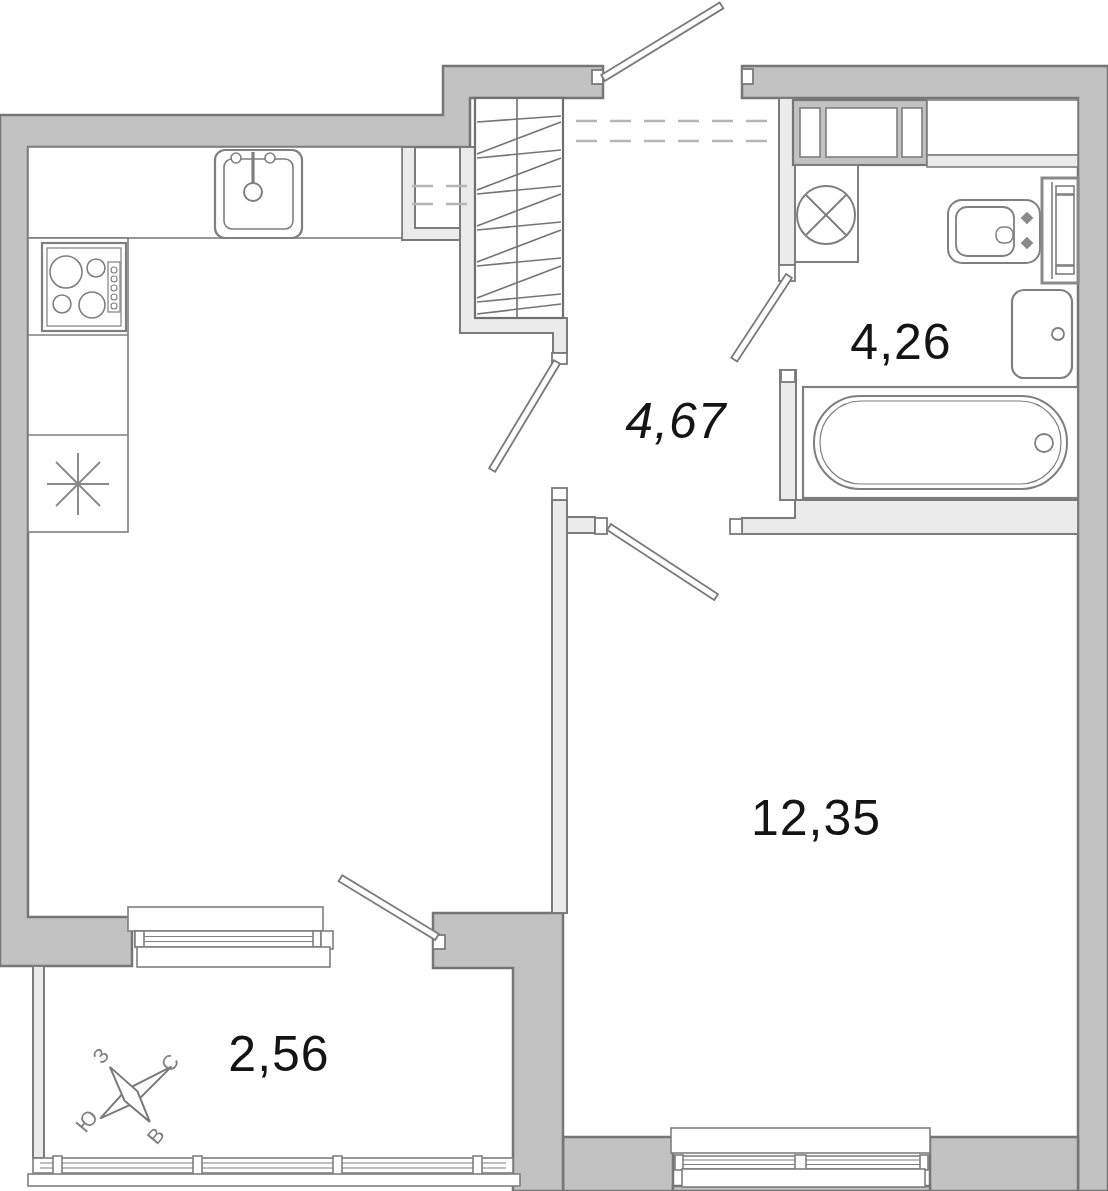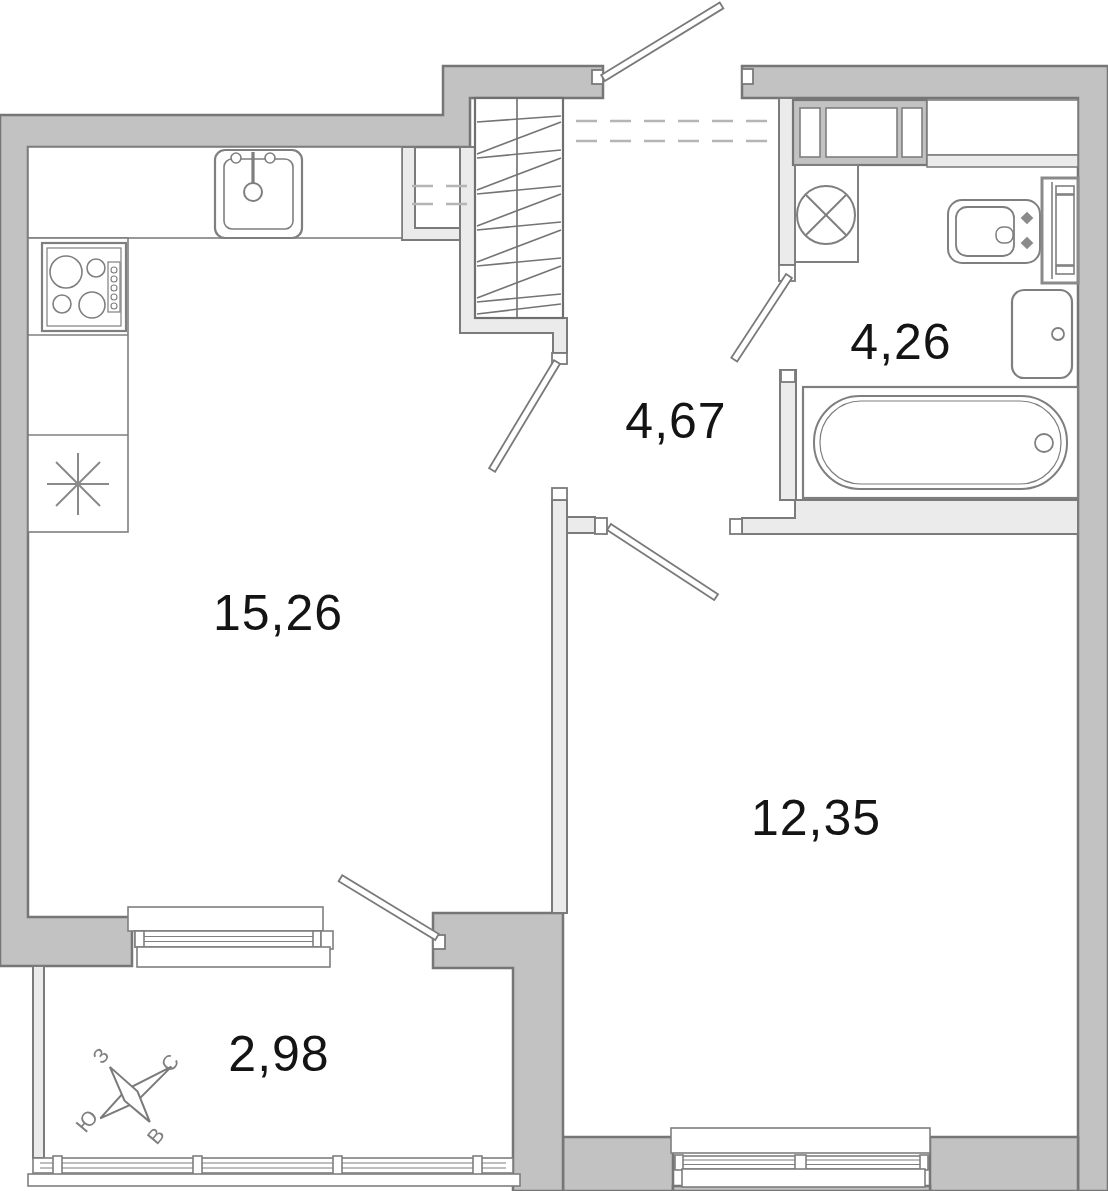--- a/index.html
+++ b/index.html
@@ -241,19 +241,18 @@
     </g>
   </g>
   <g stroke="none">
     <text class="compass-letter" x="170" y="1070" text-anchor="middle" transform="rotate(-50 170 1063)">С</text>
     <text class="compass-letter" x="101" y="1063" text-anchor="middle" transform="rotate(-50 101 1056)">З</text>
     <text class="compass-letter" x="87" y="1128" text-anchor="middle" transform="rotate(-50 87 1121)">Ю</text>
     <text class="compass-letter" x="156" y="1143" text-anchor="middle" transform="rotate(-50 156 1136)">В</text>
   </g>
 </svg>
 
-<div class="area-label" style="left:278px; top:613px;">15,26</div>
-<div class="area-label" style="left:676px; top:421px;">4,67</div>
+<div class="area-label" style="left:676px; top:421px;font-style:italic;">4,67</div>
 <div class="area-label" style="left:901px; top:320px;margin-top:22px;">4,26</div>
 <div class="area-label" style="left:816px; top:782px;margin-top:36px;">12,35</div>
-<div class="area-label" style="left:279px; top:1054px;">2,98</div>
+<div class="area-label" style="left:279px; top:1054px;">2,56</div>
 
 </div>
 
 </body></html>

